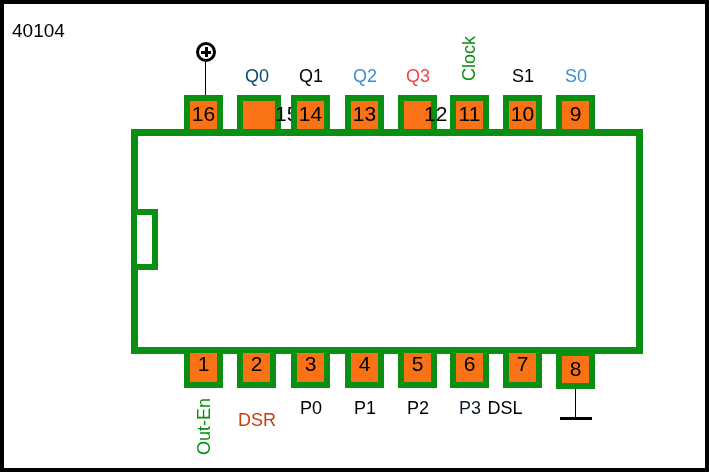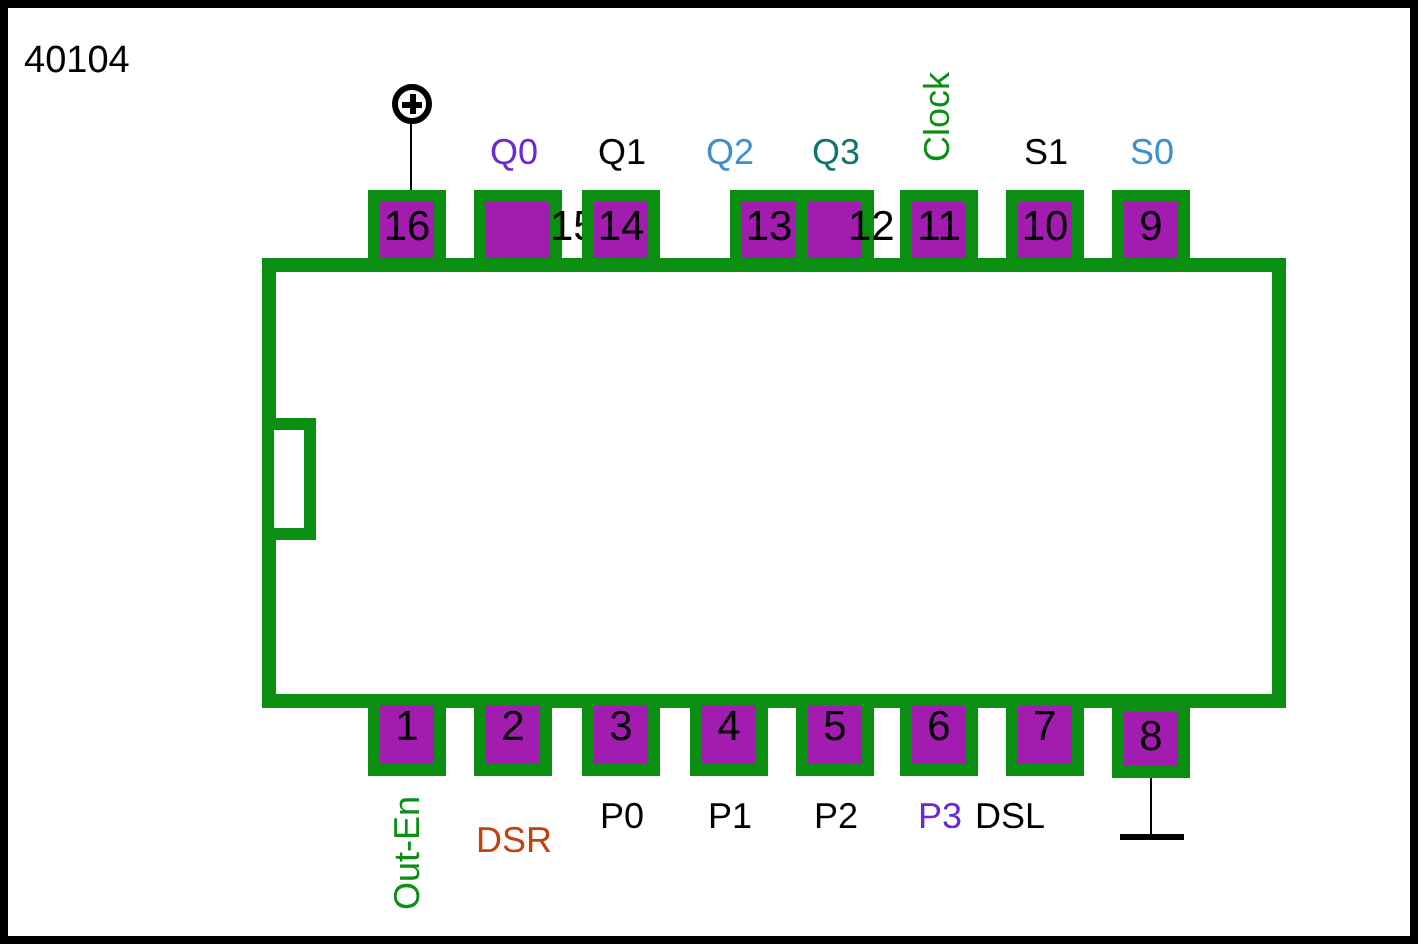--- a/index.html
+++ b/index.html
@@ -32,21 +32,21 @@
     left: 127px; top: 205px;
     width: 27px; height: 61px;
     box-sizing: border-box;
     border: 6px solid #0a8f13;
     background: #fff;
   }
   .pin {
     width: 39px; height: 38px;
     box-sizing: border-box;
     border: 6px solid #0a8f13;
-    background: #a21caf;
+    background: #f97316;
     font-size: 21px;
     color: #000;
     text-align: center;
     line-height: 26px;
   }
   .pin.top { top: 91px; border-bottom: none; height: 35px; }
   .pin.bottom { top: 349px; border-top: none; height: 35px; line-height: 22px; }
   .pin.bottom.gnd { height: 39px; border-top: 6px solid #0a8f13; top: 346px; line-height: 26px; }
   .label {
     font-size: 18px;
@@ -82,30 +82,30 @@
 <div id="canvas">
 
   <div class="abs chip-title">40104</div>
 
   <div class="abs vcc-symbol" style="left:192px; top:38px;"></div>
   <div class="abs lead" style="left:201px; top:58px; height:34px;"></div>
 
   <div class="abs pin top" style="left:180px;">16</div>
   <div class="abs pin top" style="left:233px;padding-left:32px;">15</div>
   <div class="abs pin top" style="left:287px;">14</div>
-  <div class="abs pin top" style="left:341px;margin-left:20px;">13</div>
+  <div class="abs pin top" style="left:341px;">13</div>
   <div class="abs pin top" style="left:394px;padding-left:20px;">12</div>
   <div class="abs pin top" style="left:446px;">11</div>
   <div class="abs pin top" style="left:499px;">10</div>
   <div class="abs pin top" style="left:552px;">9</div>
 
-  <div class="abs label top" style="left:223px; color:#6d28d9;">Q0</div>
+  <div class="abs label top" style="left:223px; color:#0c4a6e;">Q0</div>
   <div class="abs label top" style="left:277px; color:#000;">Q1</div>
   <div class="abs label top" style="left:331px; color:#3d8fd1;">Q2</div>
-  <div class="abs label top" style="left:384px; color:#0f766e;text-align:center;">Q3</div>
+  <div class="abs label top" style="left:384px; color:#ef4444;text-align:center;">Q3</div>
   <div class="abs vlabel" style="left:436px; top:44px; width:58px; color:#0a8f13;">Clock</div>
   <div class="abs label top" style="left:489px; color:#000;">S1</div>
   <div class="abs label top" style="left:542px; color:#3d8fd1;">S0</div>
 
   <div class="abs body"></div>
   <div class="abs notch"></div>
 
   <div class="abs pin bottom" style="left:180px;">1</div>
   <div class="abs pin bottom" style="left:233px;">2</div>
   <div class="abs pin bottom" style="left:287px;">3</div>
@@ -113,19 +113,19 @@
   <div class="abs pin bottom" style="left:394px;">5</div>
   <div class="abs pin bottom" style="left:446px;">6</div>
   <div class="abs pin bottom" style="left:499px;">7</div>
   <div class="abs pin bottom gnd" style="left:552px;">8</div>
 
   <div class="abs vlabel" style="left:168px; top:412px; width:64px; color:#0a8f13;">Out-En</div>
   <div class="abs label bottom" style="left:223px; color:#c2410c;margin-top:12px;">DSR</div>
   <div class="abs label bottom" style="left:277px; color:#000;">P0</div>
   <div class="abs label bottom" style="left:331px; color:#000000;">P1</div>
   <div class="abs label bottom" style="left:384px; color:#000;">P2</div>
-  <div class="abs label bottom" style="left:436px; color:#6d28d9;">P3</div>
+  <div class="abs label bottom" style="left:436px; color:#0f172a;">P3</div>
   <div class="abs label bottom" style="left:471px; color:#000;">DSL</div>
 
   <div class="abs lead" style="left:571px; top:385px; height:29px;"></div>
   <div class="abs gnd-bar" style="left:556px; top:413px; width:32px;"></div>
 
 </div>
 
 </body></html>

